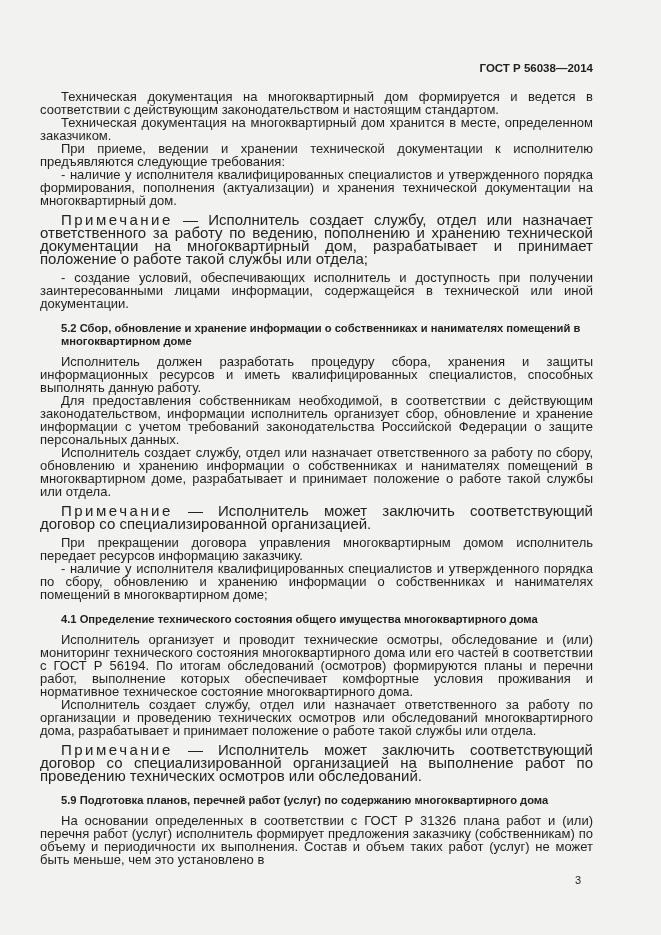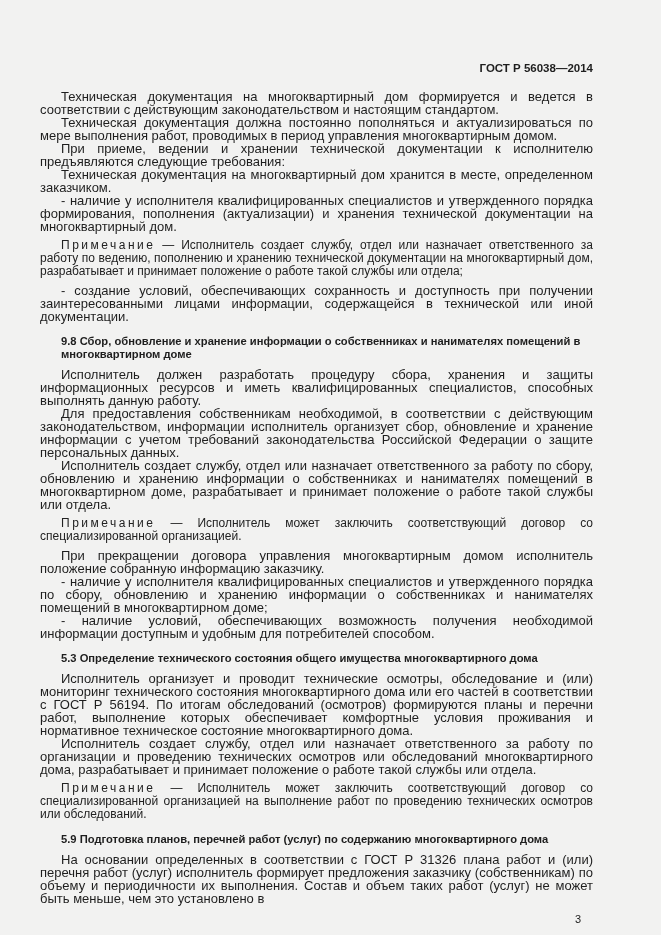--- a/index.html
+++ b/index.html
@@ -29,21 +29,21 @@
     margin: 0;
   }
   .head {
     font-size: 11.2px;
     line-height: 13px;
     font-weight: bold;
     text-align: left;
     margin: 12px 0 7px 21px;
   }
   .note {
-    font-size: 12px;
+    font-size: 15px;
     line-height: 13px;
     text-align: justify;
     text-indent: 21px;
     margin: 6px 0;
     color: #222;
   }
   .note-label { letter-spacing: 2.5px; }
   .page-number {
     text-align: right;
     font-size: 11px;
@@ -53,42 +53,40 @@
   }
 </style>
 </head>
 <body>
 
 <div class="page">
 
   <div class="doc-header">ГОСТ Р 56038—2014</div>
 
   <p class="para">Техническая документация на многоквартирный дом формируется и ведется в соответствии с действующим законодательством и настоящим стандартом.</p>
-  <p class="para">Техническая документация должна постоянно пополняться и актуализироваться по мере выполнения работ, проводимых в период управления многоквартирным домом.</p>
+  <p class="para">Техническая документация на многоквартирный дом хранится в месте, определенном заказчиком.</p>
   <p class="para">При приеме, ведении и хранении технической документации к исполнителю предъявляются следующие требования:</p>
-  <p class="para">Техническая документация на многоквартирный дом хранится в месте, определенном заказчиком.</p>
   <p class="para">- наличие у исполнителя квалифицированных специалистов и утвержденного порядка формирования, пополнения (актуализации) и хранения технической документации на многоквартирный дом.</p>
 
   <p class="note"><span class="note-label">Примечание</span> <span>— Исполнитель создает службу, отдел или назначает ответственного за работу по ведению, пополнению и хранению технической документации на многоквартирный дом, разрабатывает и принимает положение о работе такой службы или отдела;</span></p>
 
-  <p class="para">- создание условий, обеспечивающих сохранность и доступность при получении заинтересованными лицами информации, содержащейся в технической или иной документации.</p>
+  <p class="para">- создание условий, обеспечивающих исполнитель и доступность при получении заинтересованными лицами информации, содержащейся в технической или иной документации.</p>
 
-  <h3 class="head">9.8 Сбор, обновление и хранение информации о собственниках и нанимателях помещений в многоквартирном доме</h3>
+  <h3 class="head">5.2 Сбор, обновление и хранение информации о собственниках и нанимателях помещений в многоквартирном доме</h3>
 
   <p class="para">Исполнитель должен разработать процедуру сбора, хранения и защиты информационных ресурсов и иметь квалифицированных специалистов, способных выполнять данную работу.</p>
   <p class="para">Для предоставления собственникам необходимой, в соответствии с действующим законодательством, информации исполнитель организует сбор, обновление и хранение информации с учетом требований законодательства Российской Федерации о защите персональных данных.</p>
   <p class="para">Исполнитель создает службу, отдел или назначает ответственного за работу по сбору, обновлению и хранению информации о собственниках и нанимателях помещений в многоквартирном доме, разрабатывает и принимает положение о работе такой службы или отдела.</p>
 
   <p class="note"><span class="note-label">Примечание</span> <span>— Исполнитель может заключить соответствующий договор со специализированной организацией.</span></p>
 
-  <p class="para">При прекращении договора управления многоквартирным домом исполнитель положение собранную информацию заказчику.</p>
+  <p class="para">При прекращении договора управления многоквартирным домом исполнитель передает ресурсов информацию заказчику.</p>
   <p class="para">- наличие у исполнителя квалифицированных специалистов и утвержденного порядка по сбору, обновлению и хранению информации о собственниках и нанимателях помещений в многоквартирном доме;</p>
-  <p class="para">- наличие условий, обеспечивающих возможность получения необходимой информации доступным и удобным для потребителей способом.</p>
 
-  <h3 class="head">5.3 Определение технического состояния общего имущества многоквартирного дома</h3>
+  <h3 class="head">4.1 Определение технического состояния общего имущества многоквартирного дома</h3>
 
   <p class="para">Исполнитель организует и проводит технические осмотры, обследование и (или) мониторинг технического состояния многоквартирного дома или его частей в соответствии с ГОСТ Р 56194. По итогам обследований (осмотров) формируются планы и перечни работ, выполнение которых обеспечивает комфортные условия проживания и нормативное техническое состояние многоквартирного дома.</p>
   <p class="para">Исполнитель создает службу, отдел или назначает ответственного за работу по организации и проведению технических осмотров или обследований многоквартирного дома, разрабатывает и принимает положение о работе такой службы или отдела.</p>
 
   <p class="note"><span class="note-label">Примечание</span> <span>— Исполнитель может заключить соответствующий договор со специализированной организацией на выполнение работ по проведению технических осмотров или обследований.</span></p>
 
   <h3 class="head">5.9 Подготовка планов, перечней работ (услуг) по содержанию многоквартирного дома</h3>
 
   <p class="para">На основании определенных в соответствии с ГОСТ Р 31326 плана работ и (или) перечня работ (услуг) исполнитель формирует предложения заказчику (собственникам) по объему и периодичности их выполнения. Состав и объем таких работ (услуг) не может быть меньше, чем это установлено в</p>
 

